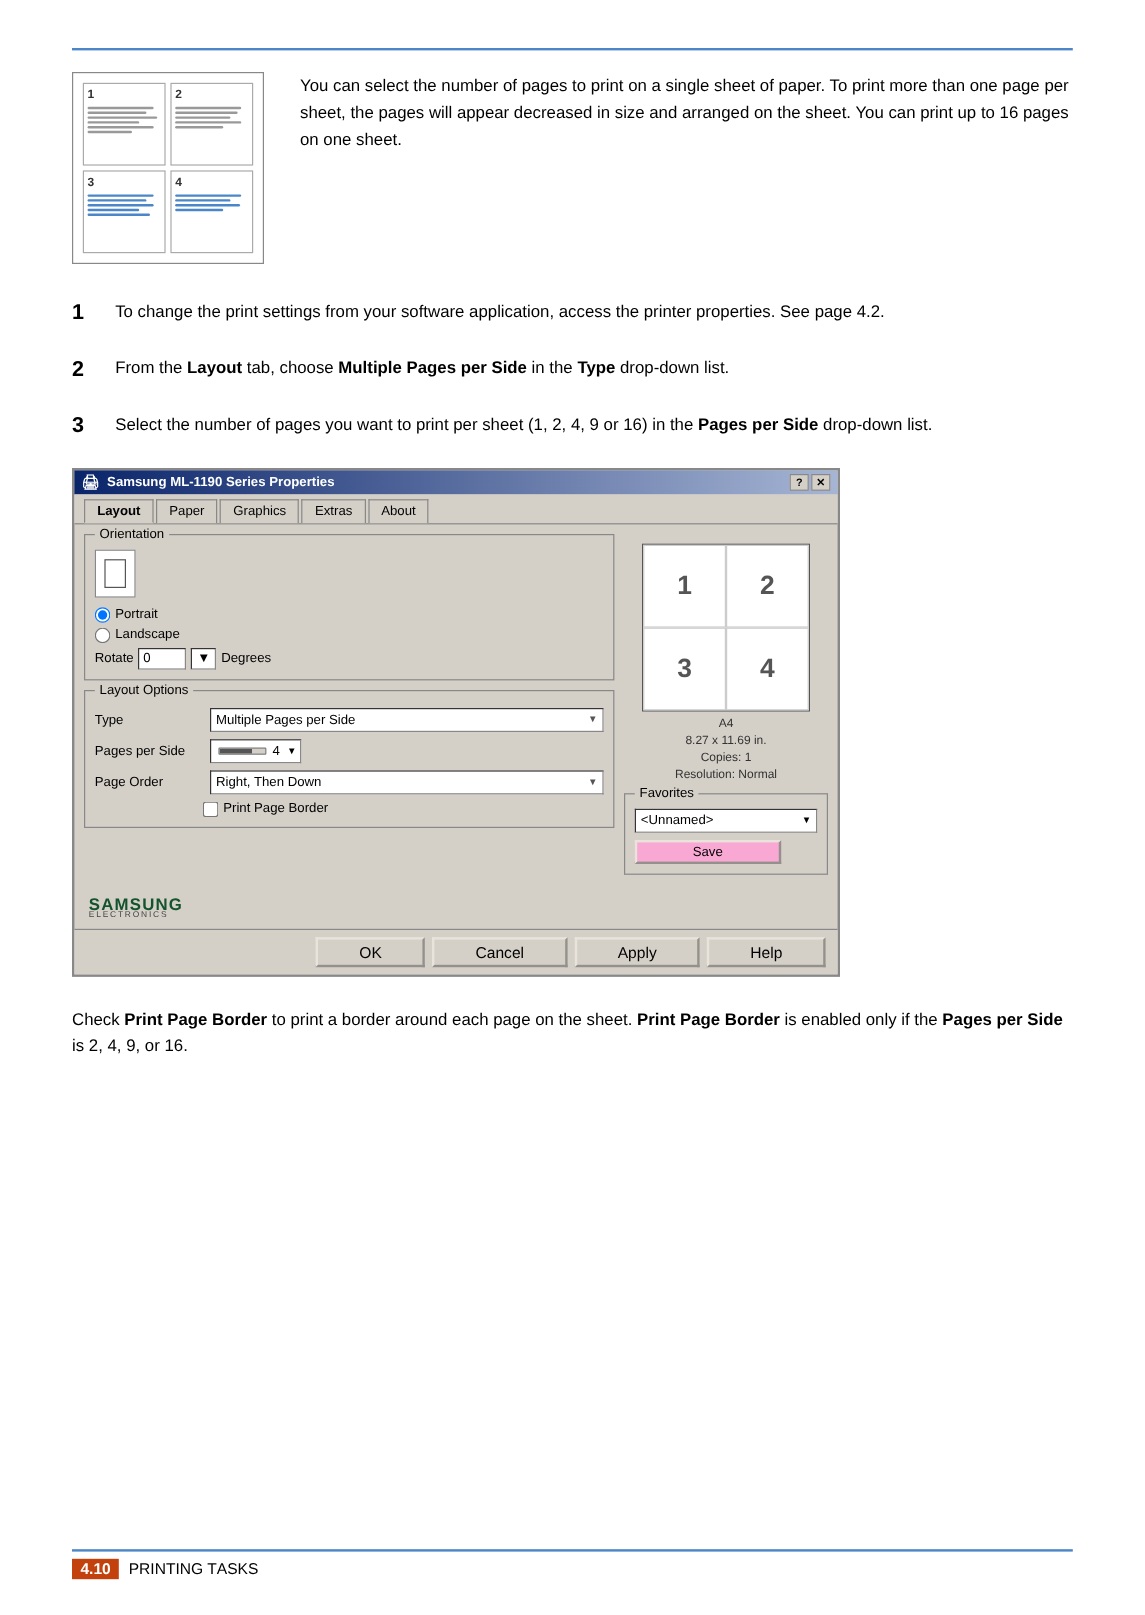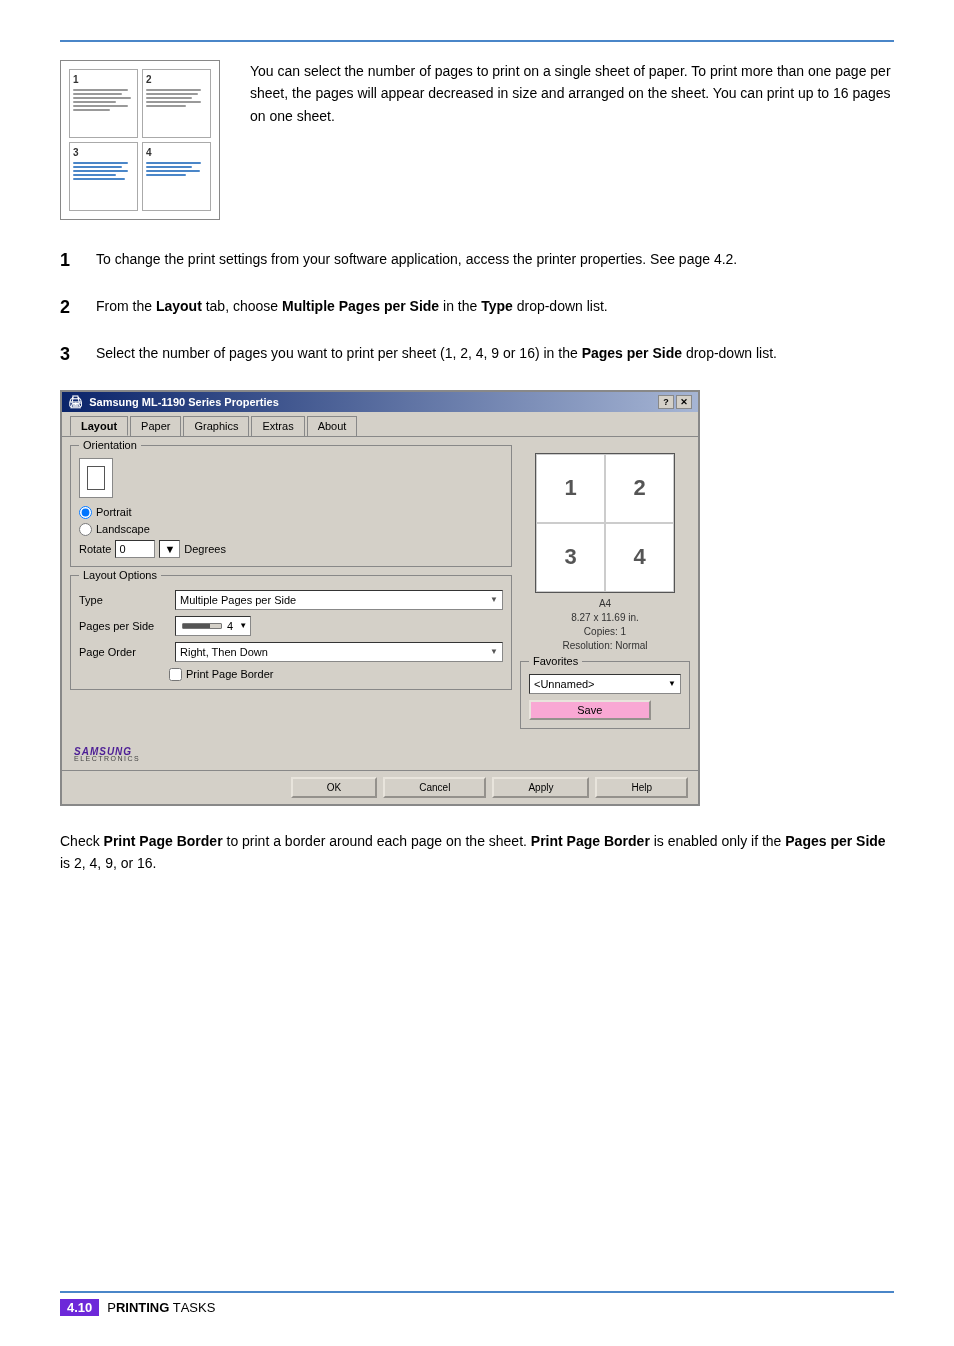--- a/index.html
+++ b/index.html
@@ -368,24 +368,23 @@
       text-align: center;
     }
 
     .samsung-logo-area {
       padding: 8px 12px;
       display: flex;
       align-items: center;
     }
 
     .samsung-logo {
-      font-size: 10px;
-      font-weight: bold;
-      color: #4c1d95;
-      font-style: italic;
+      font-size: 14px;
+      font-weight: bold;
+      color: #14532d;
       letter-spacing: 1px;
     }
 
     .samsung-sub {
       font-size: 7px;
       letter-spacing: 1.5px;
       color: #444;
       display: block;
       margin-top: -2px;
     }
@@ -396,21 +395,21 @@
       display: flex;
       justify-content: flex-end;
       padding: 6px 10px;
       gap: 6px;
     }
 
     .footer-btn {
       background: #d4d0c8;
       border: 2px outset #e8e4dc;
       padding: 3px 34px;
-      font-size: 10px;
+      font-size: 13px;
       cursor: pointer;
       min-width: 60px;
       text-align: center;
     }
 
     .post-text {
       font-size: 14px;
       line-height: 1.6;
       margin-top: 8px;
     }
@@ -424,21 +423,21 @@
       padding-top: 6px;
     }
 
     .bottom-label {
       font-size: 13px;
       color: #000;
     }
 
     .page-indicator {
       display: inline-block;
-      background: #6d28d9;
+      background: #c2410c;
       color: #fff;
       padding: 1px 7px;
       font-size: 13px;
       font-weight: bold;
       margin-right: 4px;
     }
 
     .slider-visual {
       width: 40px;
       height: 6px;
@@ -654,16 +653,16 @@
     </div>
 
   </div>
 
   <div class="post-text">
     Check <b>Print Page Border</b> to print a border around each page on the sheet. <b>Print Page Border</b> is enabled only if the <b>Pages per Side</b> is 2, 4, 9, or 16.
   </div>
 
   <div class="bottom-bar">
     <span class="page-indicator">4.10</span>
-    <span class="bottom-label">P<span style="font-variant:small-caps;font-weight:bold;">RINTING</span> T<span style="font-variant:small-caps;">ASKS</span></span>
+    <span class="bottom-label">P<span style="font-variant:small-caps;">RINTING</span> T<span style="font-variant:small-caps;">ASKS</span></span>
   </div>
 
 </div>
 
 </body></html>

